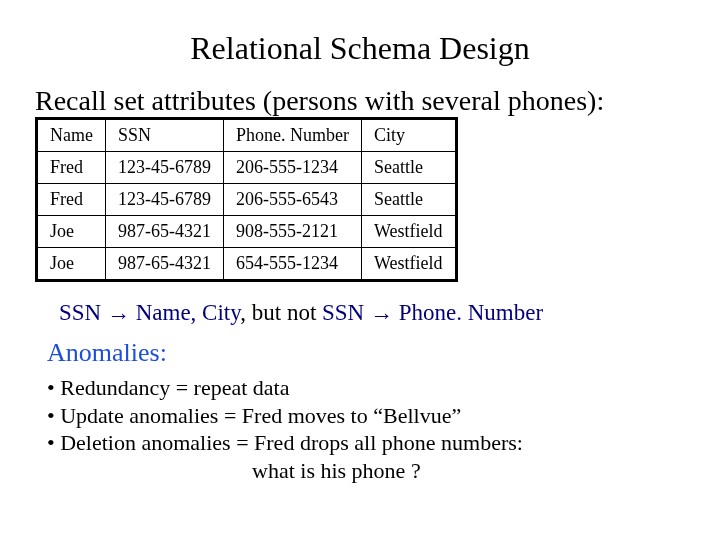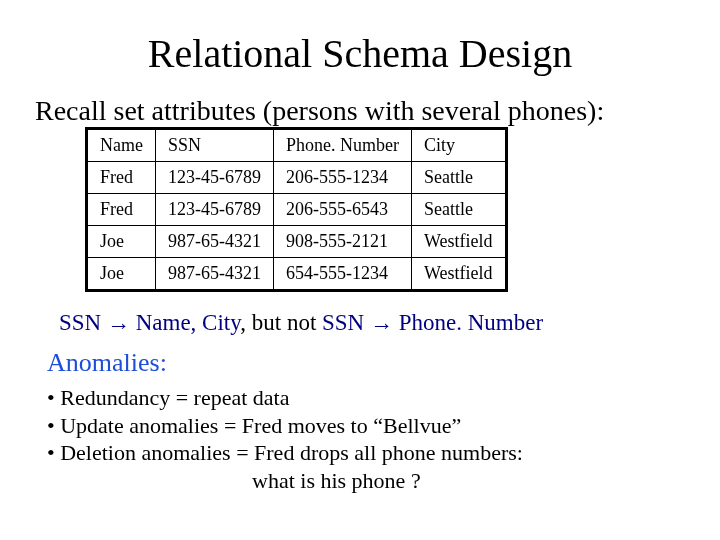--- a/index.html
+++ b/index.html
@@ -6,32 +6,31 @@
     body {
       width: 720px;
       height: 540px;
       font-family: 'Times New Roman', Times, serif;
       padding: 30px 35px;
       background: #fff;
       color: #000;
     }
     .title {
       text-align: center;
-      font-size: 40px;
+      font-size: 32px;
       font-weight: normal;
       margin-bottom: 18px;
     }
     .subtitle {
       font-size: 28px;
       margin-bottom: 0;
     }
     table {
       border-collapse: collapse;
       border: 3px solid #000;
-      margin-left: 50px;
       margin-bottom: 18px;
     }
     th, td {
       border: 1px solid #000;
       padding: 5px 12px;
       text-align: left;
       font-size: 18px;
       font-weight: normal;
     }
     th { font-weight: normal; }

